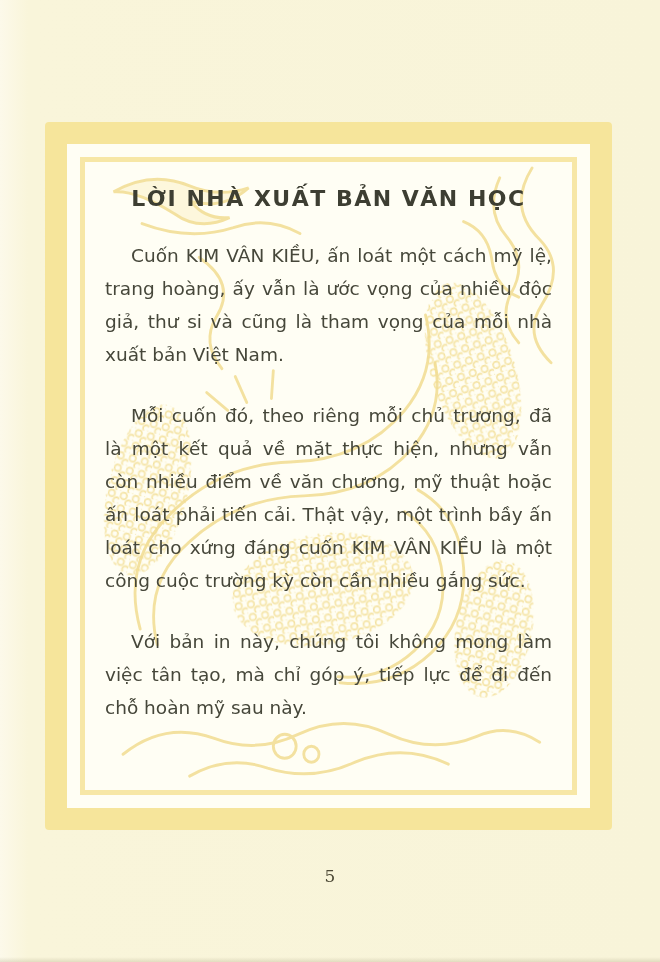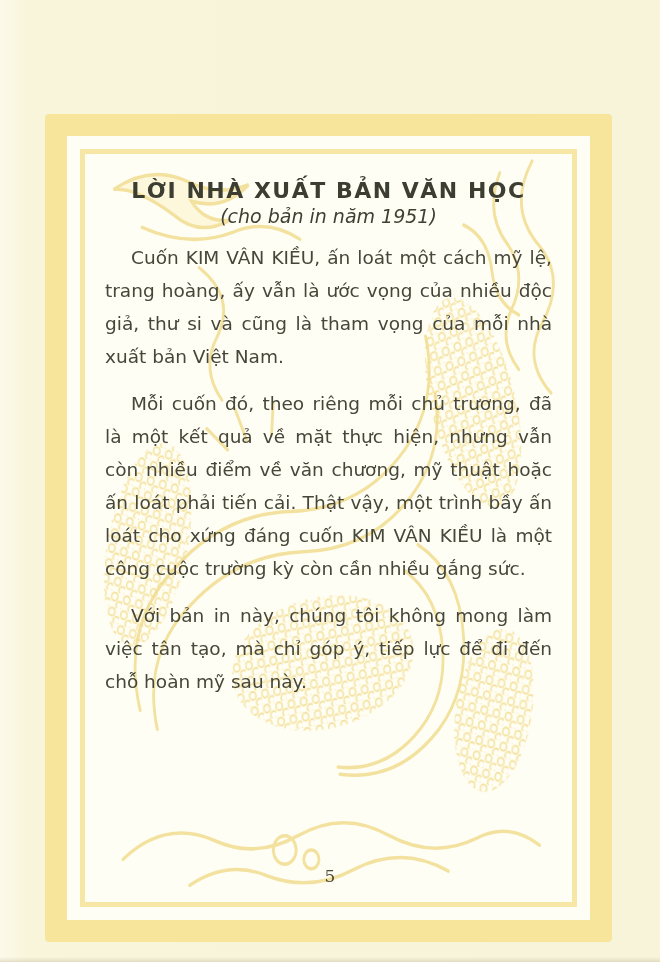--- a/index.html
+++ b/index.html
@@ -12,22 +12,22 @@
   .page {
     position: absolute; inset: 0;
     background: linear-gradient(90deg, #fcf9ea 0px, #f9f5da 28px, #f8f4d9 100%);
   }
   .page::after { 
     content: ""; position: absolute; left: 0; right: 0; bottom: 0; height: 5px;
     background: linear-gradient(180deg, rgba(0,0,0,0) 0%, rgba(120,110,70,0.18) 100%);
   }
   .frame {
     position: absolute;
-    left: 45px; top: 114px;
-    width: 567px; height: 828px;
+    left: 45px; top: 122px;
+    width: 567px; height: 708px;
     box-sizing: border-box;
     border: 22px solid #f6e59b;
     border-radius: 4px;
     background: #fffef4;
   }
   .frame-inner {
     position: absolute;
     inset: 13px;
     border: 5px solid #f7e7a6;
     background: #fffef4;
@@ -53,21 +53,21 @@
     color: #3d3e32;
   }
   .subtitle {
     text-align: center;
     font-style: italic;
     font-size: 19px;
     color: #3f4034;
     margin-bottom: 10px;
   }
   .content p {
-    margin: 14px 0 0 0;
+    margin: 28px 0 0 0;
     font-size: 18.5px;
     line-height: 33px;
     text-align: justify;
     text-indent: 26px;
     color: #46473a;
   }
   .page-number {
     position: absolute;
     left: 0; right: 0;
     top: 866px;
@@ -120,21 +120,20 @@
         <g fill="none" stroke="#f2dd92" stroke-width="3" opacity="0.85" stroke-linecap="round">
           <path d="M40 596 q44 -34 96 -16 q44 16 88 -4 q48 -22 96 0 q46 20 92 2 q34 -14 66 6"></path>
           <path d="M110 618 q40 -22 82 -8 q46 14 92 -6 q50 -20 98 2"></path>
           <circle cx="210" cy="588" r="12"></circle>
           <circle cx="238" cy="596" r="8"></circle>
         </g>
       </svg>
 
       <div class="content">
         <h1 class="title">LỜI NHÀ XUẤT BẢN VĂN HỌC</h1>
-        <div class="subtitle">(cho bản in năm 1951)</div>
         <p>Cuốn KIM VÂN KIỀU, ấn loát một cách mỹ lệ, trang hoàng, ấy vẫn là ước vọng của nhiều độc giả, thư si và cũng là tham vọng của mỗi nhà xuất bản Việt Nam.</p>
         <p>Mỗi cuốn đó, theo riêng mỗi chủ trương, đã là một kết quả về mặt thực hiện, nhưng vẫn còn nhiều điểm về văn chương, mỹ thuật hoặc ấn loát phải tiến cải. Thật vậy, một trình bầy ấn loát cho xứng đáng cuốn KIM VÂN KIỀU là một công cuộc trường kỳ còn cần nhiều gắng sức.</p>
         <p>Với bản in này, chúng tôi không mong làm việc tân tạo, mà chỉ góp ý, tiếp lực để đi đến chỗ hoàn mỹ sau này.</p>
 
       </div>
 
     </div>
   </div>
 
   <div class="page-number">5</div>

